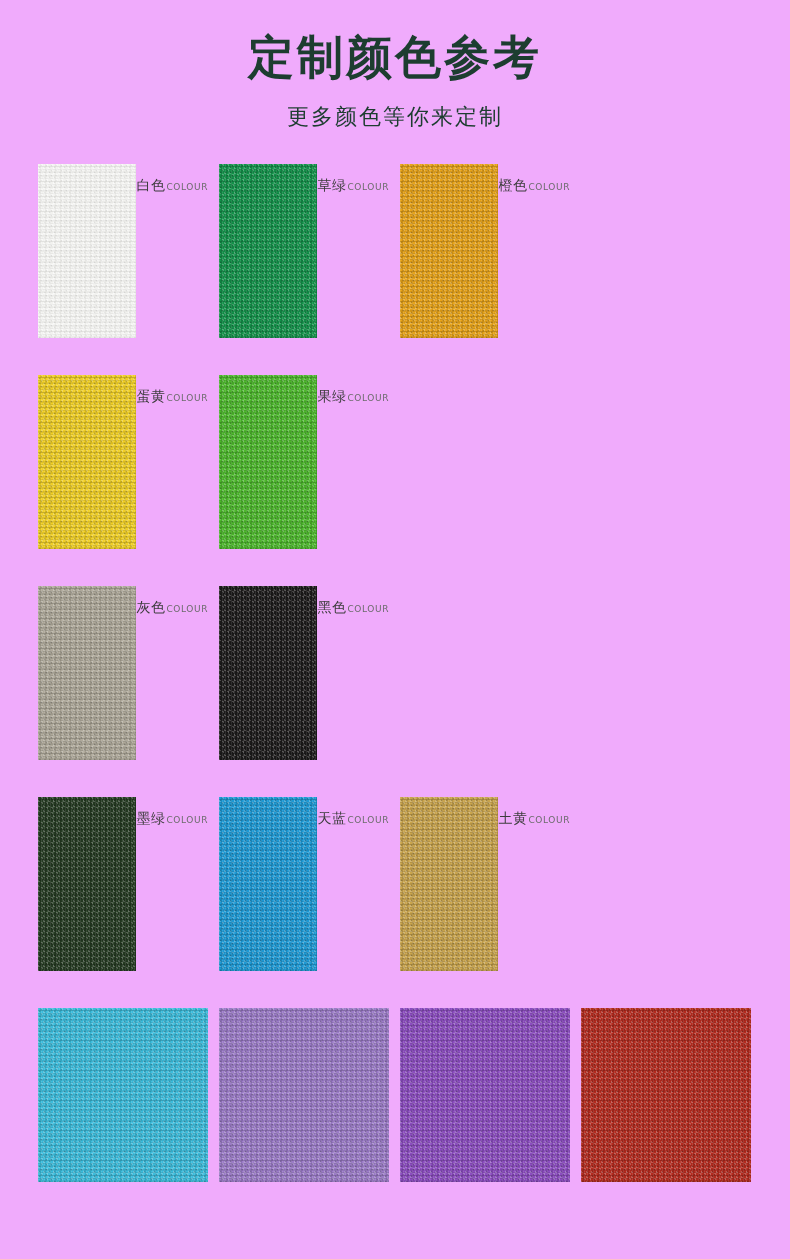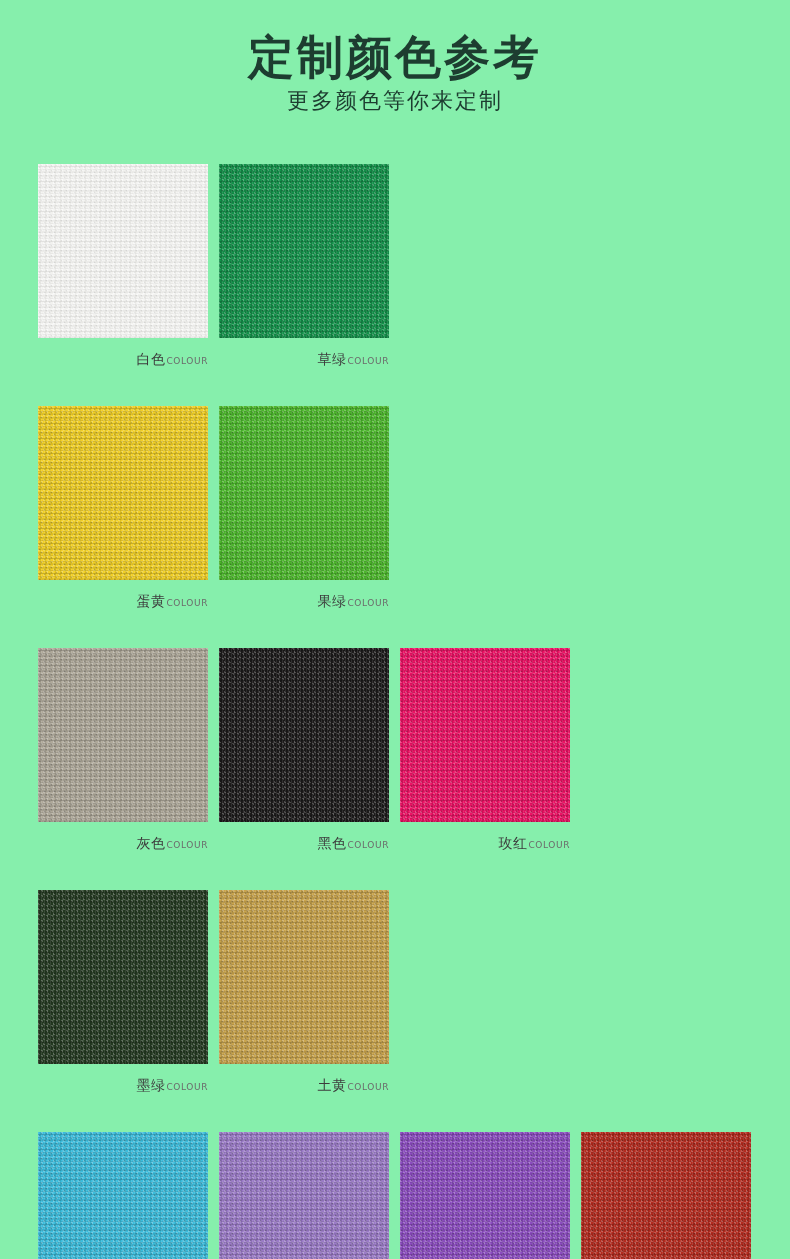--- a/index.html
+++ b/index.html
@@ -12,39 +12,39 @@
     width: 790px;
     height: 1259px;
     overflow: hidden;
     font-family: "Liberation Sans", "DejaVu Sans", sans-serif;
     -webkit-font-smoothing: antialiased;
   }
   .page {
     position: relative;
     width: 790px;
     height: 1259px;
-    background: #86efac;
+    background: #f0abfc;
   }
 
   
   .header {
     padding-top: 30px;
     text-align: center;
   }
   .main-title {
     font-size: 46px;
     line-height: 54px;
     font-weight: bold;
     color: #1d3d30;
     letter-spacing: 3px;
     margin: 0;
     font-family: "DejaVu Sans", "Liberation Sans", sans-serif;
   }
   .sub-title {
-    margin: 4px 0 0 0;
+    margin: 20px 0 0 0;
     font-size: 22px;
     line-height: 26px;
     color: #1d3d30;
     letter-spacing: 2px;
     font-family: "DejaVu Sans", "Liberation Sans", sans-serif;
   }
 
   
   .grid {
     position: absolute;
@@ -56,22 +56,22 @@
     display: flex;
     width: 714px;
     margin-bottom: 37px;
   }
   .row:last-child { margin-bottom: 0; }
 
   .cell {
     width: 170px;
     margin-right: 11px;
     display: flex;
-    flex-direction: column;
-    align-items: flex-end;
+    flex-direction: row;
+    align-items: flex-start;
   }
   .cell:last-child { margin-right: 0; }
 
   .swatch {
     position: relative;
     width: 170px;
     height: 174px;
     overflow: hidden;
     background-color: #cccccc;
   }
@@ -140,51 +140,55 @@
 
   <div class="row">
         <div class="cell">
           <div class="swatch light" style="background-color: rgb(242, 242, 239);"></div>
           <div class="caption"><span class="cn-name">白色</span><span class="en-name">COLOUR</span></div>
         </div>
         <div class="cell">
           <div class="swatch" style="background-color: rgb(18, 146, 74);"></div>
           <div class="caption"><span class="cn-name">草绿</span><span class="en-name">COLOUR</span></div>
         </div>
+        <div class="cell">
+          <div class="swatch" style="background-color: rgb(232, 163, 23);"></div>
+          <div class="caption"><span class="cn-name">橙色</span><span class="en-name">COLOUR</span></div>
+        </div>
       </div>
       <div class="row">
         <div class="cell">
           <div class="swatch" style="background-color: rgb(242, 208, 36);"></div>
           <div class="caption"><span class="cn-name">蛋黄</span><span class="en-name">COLOUR</span></div>
         </div>
         <div class="cell">
           <div class="swatch" style="background-color: rgb(76, 184, 43);"></div>
           <div class="caption"><span class="cn-name">果绿</span><span class="en-name">COLOUR</span></div>
         </div>
       </div>
       <div class="row">
         <div class="cell">
           <div class="swatch" style="background-color: rgb(175, 169, 154);"></div>
           <div class="caption"><span class="cn-name">灰色</span><span class="en-name">COLOUR</span></div>
         </div>
         <div class="cell">
           <div class="swatch" style="background-color: rgb(28, 26, 26);"></div>
           <div class="caption"><span class="cn-name">黑色</span><span class="en-name">COLOUR</span></div>
         </div>
-        <div class="cell">
-          <div class="swatch" style="background-color: rgb(237, 17, 100);"></div>
-          <div class="caption"><span class="cn-name">玫红</span><span class="en-name">COLOUR</span></div>
-        </div>
       </div>
       <div class="row">
         <div class="cell">
           <div class="swatch" style="background-color: rgb(36, 58, 33);"></div>
           <div class="caption"><span class="cn-name">墨绿</span><span class="en-name">COLOUR</span></div>
         </div>
         <div class="cell">
+          <div class="swatch" style="background-color: rgb(28, 154, 214);"></div>
+          <div class="caption"><span class="cn-name">天蓝</span><span class="en-name">COLOUR</span></div>
+        </div>
+        <div class="cell">
           <div class="swatch" style="background-color: rgb(201, 164, 76);"></div>
           <div class="caption"><span class="cn-name">土黄</span><span class="en-name">COLOUR</span></div>
         </div>
       </div>
       <div class="row">
         <div class="cell">
           <div class="swatch" style="background-color: rgb(59, 189, 221);"></div>
         </div>
         <div class="cell">
           <div class="swatch" style="background-color: rgb(155, 123, 200);"></div>

